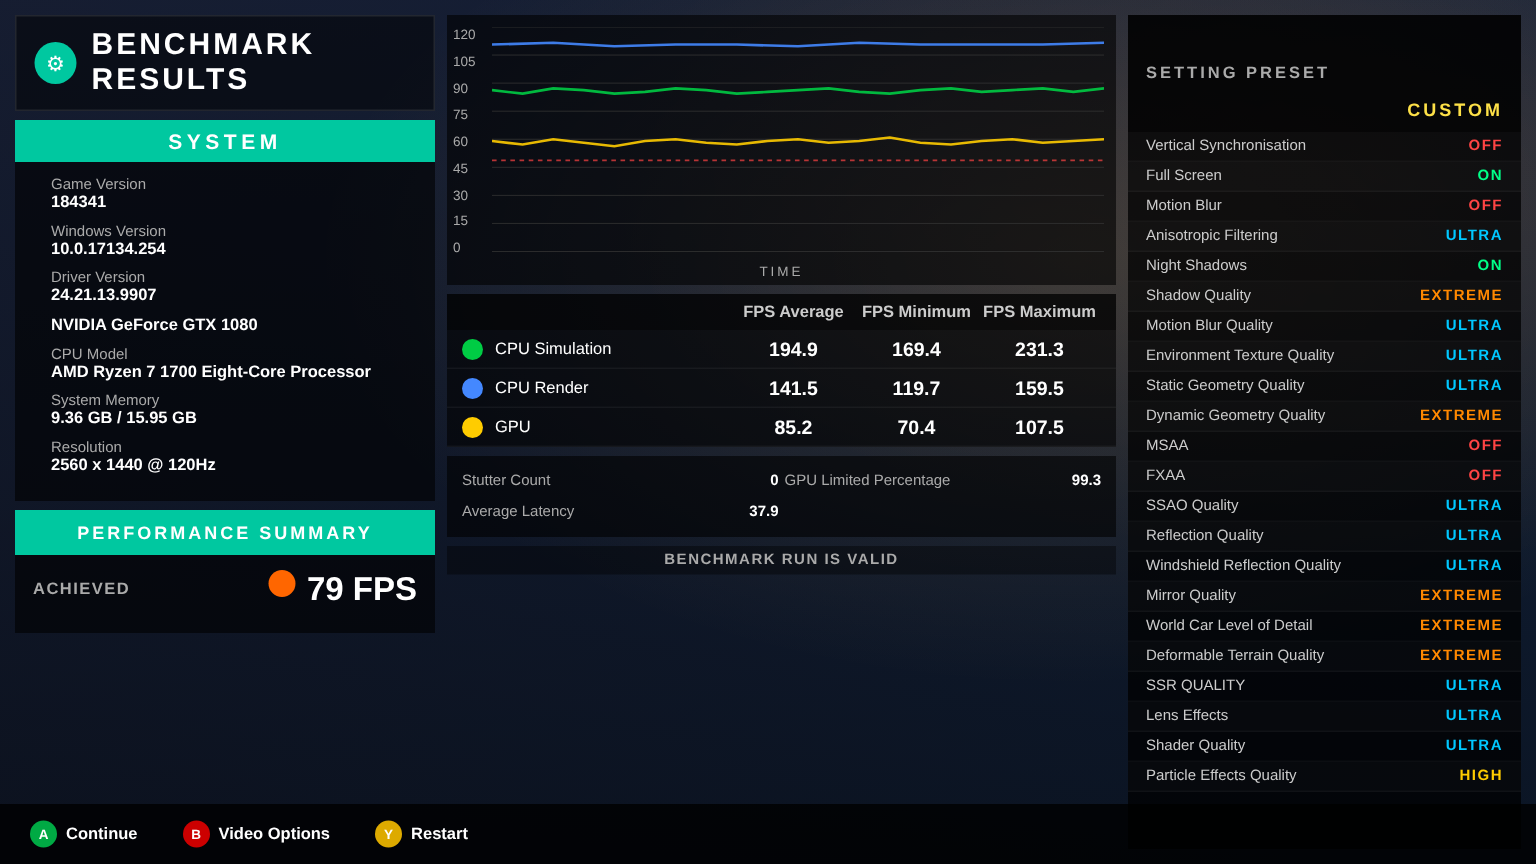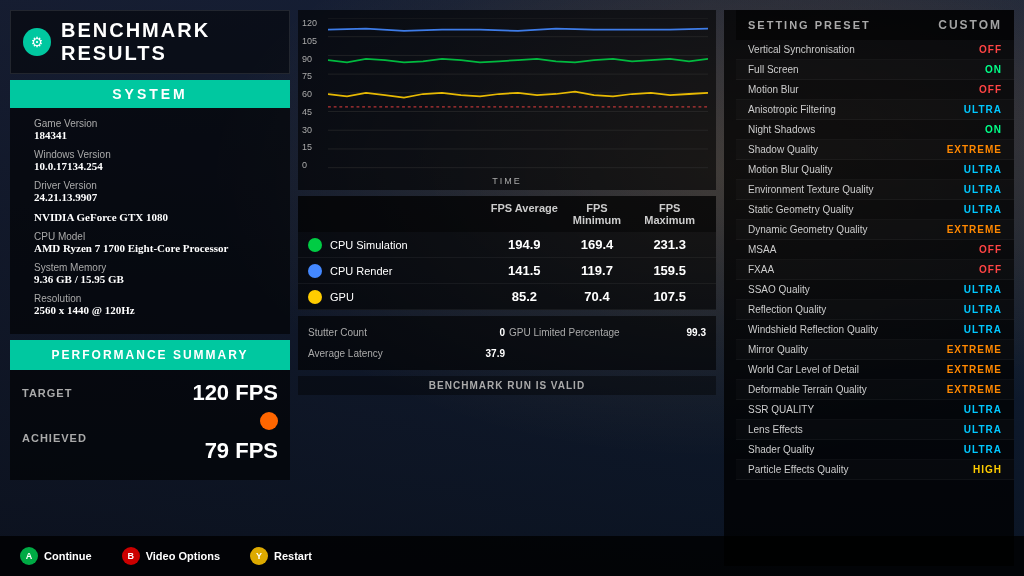--- a/index.html
+++ b/index.html
@@ -101,21 +101,20 @@
     .info-label {
       color: #aaa;
       font-size: 10px;
       text-transform: none;
     }
 
     .info-value {
       color: white;
       font-size: 11px;
       font-weight: bold;
-      font-family: Liberation Serif, serif;
     }
 
     .performance-header {
       background: #00c8a0;
       text-align: center;
       padding: 8px;
       font-size: 12px;
       font-weight: 900;
       color: white;
       letter-spacing: 2px;
@@ -142,23 +141,22 @@
     }
 
     .perf-value {
       color: white;
       font-size: 22px;
       font-weight: 900;
     }
 
     .achieved-row {
       display: flex;
-      align-items: flex-end;
+      align-items: flex-start;
       gap: 8px;
-      flex-direction: column;
     }
 
     .orange-dot {
       width: 18px;
       height: 18px;
       background: #ff6600;
       border-radius: 50%;
       flex-shrink: 0;
     }
 
@@ -289,48 +287,48 @@
       color: #aaa;
       font-size: 10px;
       font-weight: bold;
       letter-spacing: 1px;
       padding: 4px 0;
       background: rgba(0,0,0,0.4);
     }
 
     
     .right-panel {
-      width: 290px;
+      width: 262px;
       flex-shrink: 0;
       background: rgba(0,0,0,0.75);
       display: flex;
       flex-direction: column;
-      padding-left: 12px;
     }
 
     .settings-header {
       display: flex;
       justify-content: space-between;
       align-items: center;
       padding: 8px 12px;
       background: rgba(0,0,0,0.5);
     }
 
     .settings-title {
       color: #aaa;
       font-size: 11px;
       font-weight: bold;
       letter-spacing: 2px;
     }
 
     .settings-preset-value {
-      color: #a3a3a3;
+      color: #fde047;
       font-size: 12px;
       font-weight: 900;
       letter-spacing: 2px;
+      margin-top: 48px;
     }
 
     .settings-list {
       flex: 1;
       overflow: hidden;
     }
 
     .setting-row {
       display: flex;
       justify-content: space-between;
@@ -446,24 +444,20 @@
         <div class="info-item">
           <div class="info-label">Resolution</div>
           <div class="info-value">2560 x 1440 @ 120Hz</div>
         </div>
       </div>
     </div>
 
     <div>
       <div class="performance-header">PERFORMANCE SUMMARY</div>
       <div class="performance-body">
-        <div class="perf-row">
-          <span class="perf-label">TARGET</span>
-          <span class="perf-value">120 FPS</span>
-        </div>
         <div class="perf-row">
           <span class="perf-label">ACHIEVED</span>
           <div class="achieved-row">
             <div class="orange-dot"></div>
             <span class="perf-value">79 FPS</span>
           </div>
         </div>
       </div>
     </div>
   </div>

